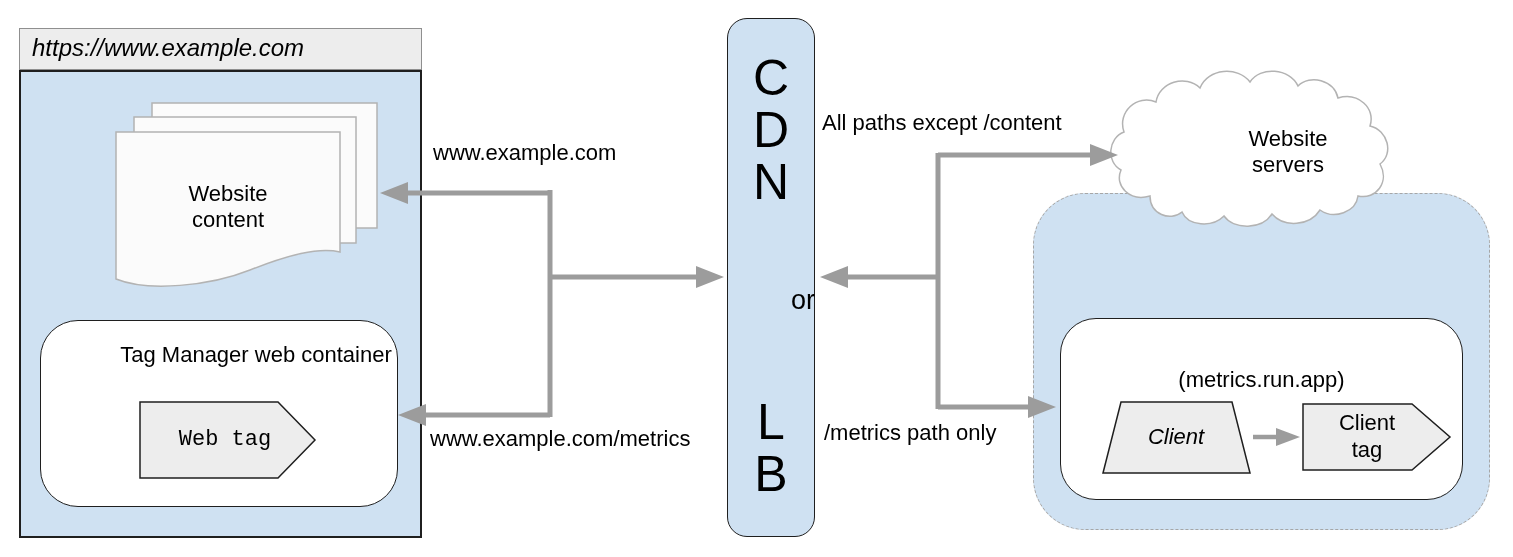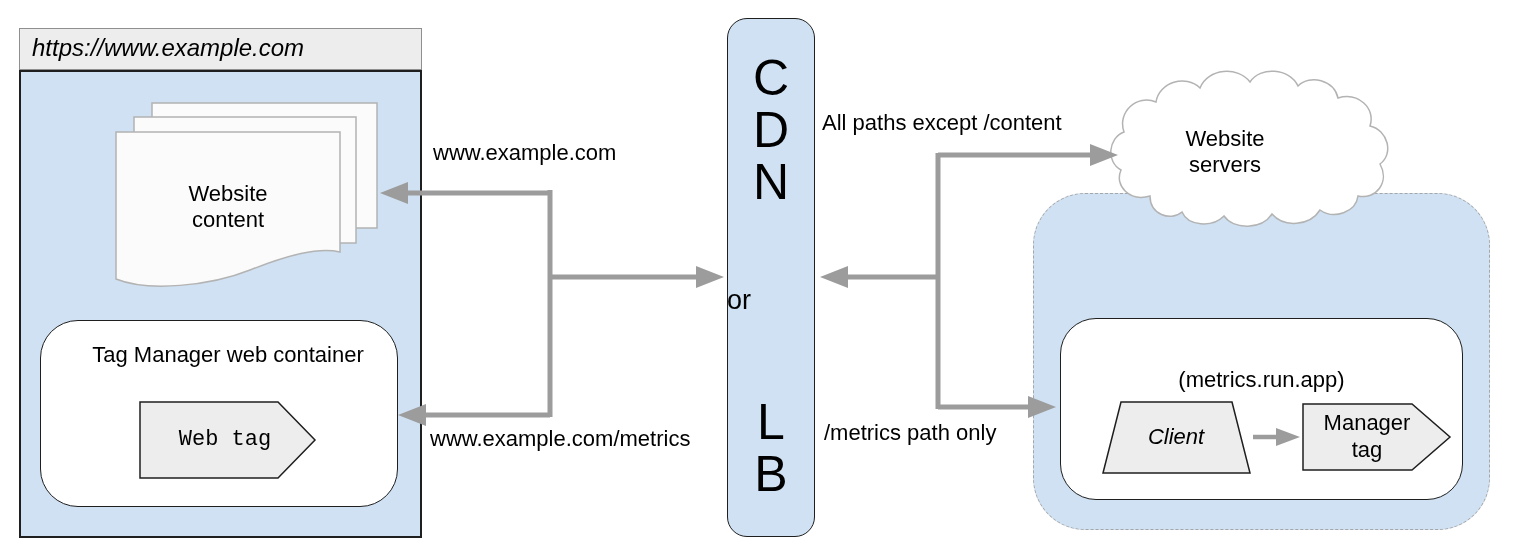--- a/index.html
+++ b/index.html
@@ -38,34 +38,34 @@
   }
   svg#shapes{position:absolute;left:0;top:0;z-index:2;pointer-events:none;}
   .label{
     position:absolute;z-index:3;
     font-size:22px;line-height:26px;white-space:nowrap;
   }
   .center{text-align:center;}
   .wrap{white-space:normal;}
   #url-label{left:32px;top:35px;font-size:24px;font-style:italic;}
   #website-content-label{left:153px;top:181px;width:150px;}
-  #tag-manager-label{left:49px;top:342px;width:358px;}
+  #tag-manager-label{left:40px;top:342px;width:358px;padding-left:37px;}
   #web-tag-label{left:150px;top:427px;width:150px;font-family:Liberation Mono, monospace;}
   .cdn-letter{left:727px;width:88px;font-size:50px;line-height:50px;text-align:center;}
   #cdn-letter-c{top:53px;}
   #cdn-letter-d{top:105px;}
   #cdn-letter-n{top:157px;}
-  #cdn-or{left:727px;width:88px;top:287px;font-size:27px;text-align:left;}
+  #cdn-or{left:727px;width:88px;top:287px;font-size:27px;text-align:right;}
   #cdn-letter-l{top:397px;}
   #cdn-letter-b{top:449px;}
   #edge-top-left-label{left:433px;top:140px;}
   #edge-bottom-left-label{left:430px;top:426px;}
   #edge-top-right-label{left:822px;top:110px;}
   #edge-bottom-right-label{left:824px;top:420px;}
-  #website-servers-label{left:1164px;top:126px;width:122px;text-align:center;}
+  #website-servers-label{left:1227px;top:126px;width:122px;text-align:center;}
   #customers-cloud-label{left:1033px;top:251px;width:457px;}
   #server-container-label-1{left:1060px;top:341px;width:403px;}
   #server-container-label-2{left:1060px;top:367px;width:403px;}
   #client-label{left:1116px;top:424px;width:120px;font-style:italic;}
   #server-tag-label{left:1322px;top:409px;width:90px;line-height:27px;}
 </style>
 </head>
 <body>
 
 <div id="stage">
@@ -148,15 +148,15 @@
   <div class="label" id="edge-top-right-label">All paths except /content</div>
   <div class="label" id="edge-bottom-right-label">/metrics path only</div>
 
   <div class="label center wrap" id="website-servers-label">Website servers</div>
 
 
   <div class="label center" id="server-container-label-2">(metrics.run.app)</div>
 
   <div class="label center" id="client-label">Client</div>
 
-  <div class="label center wrap" id="server-tag-label">Manager tag</div>
+  <div class="label center wrap" id="server-tag-label">Client tag</div>
 
 </div>
 
 </body></html>

